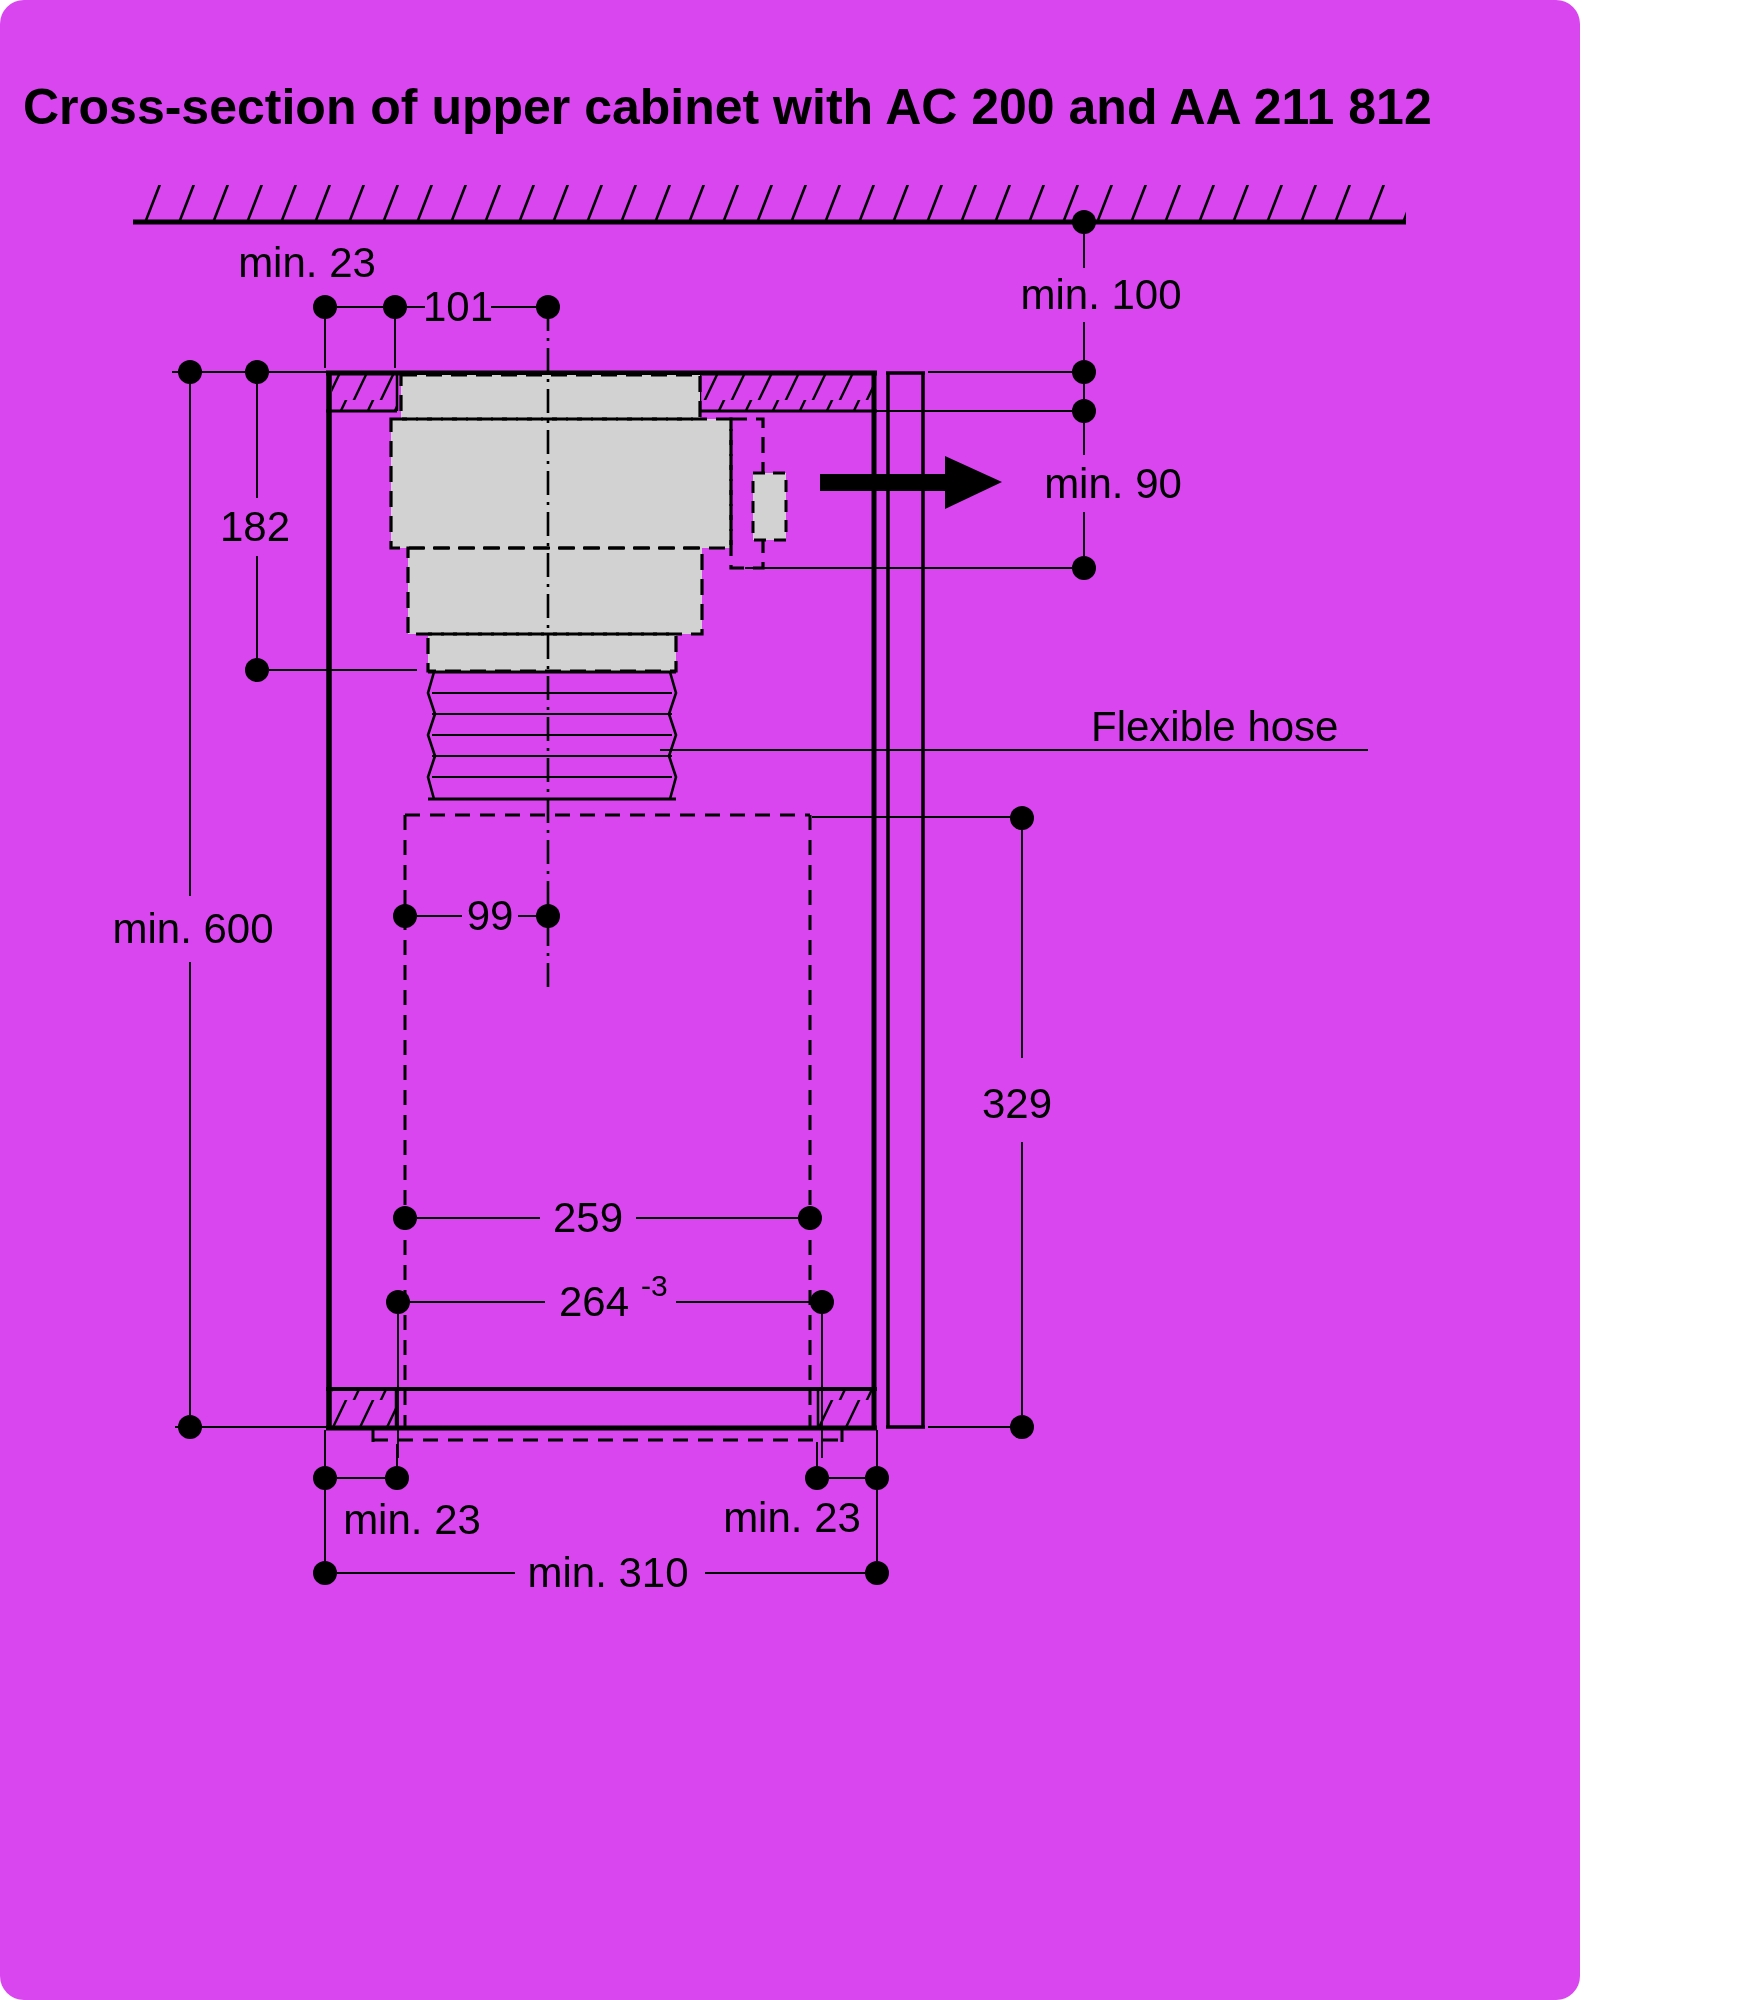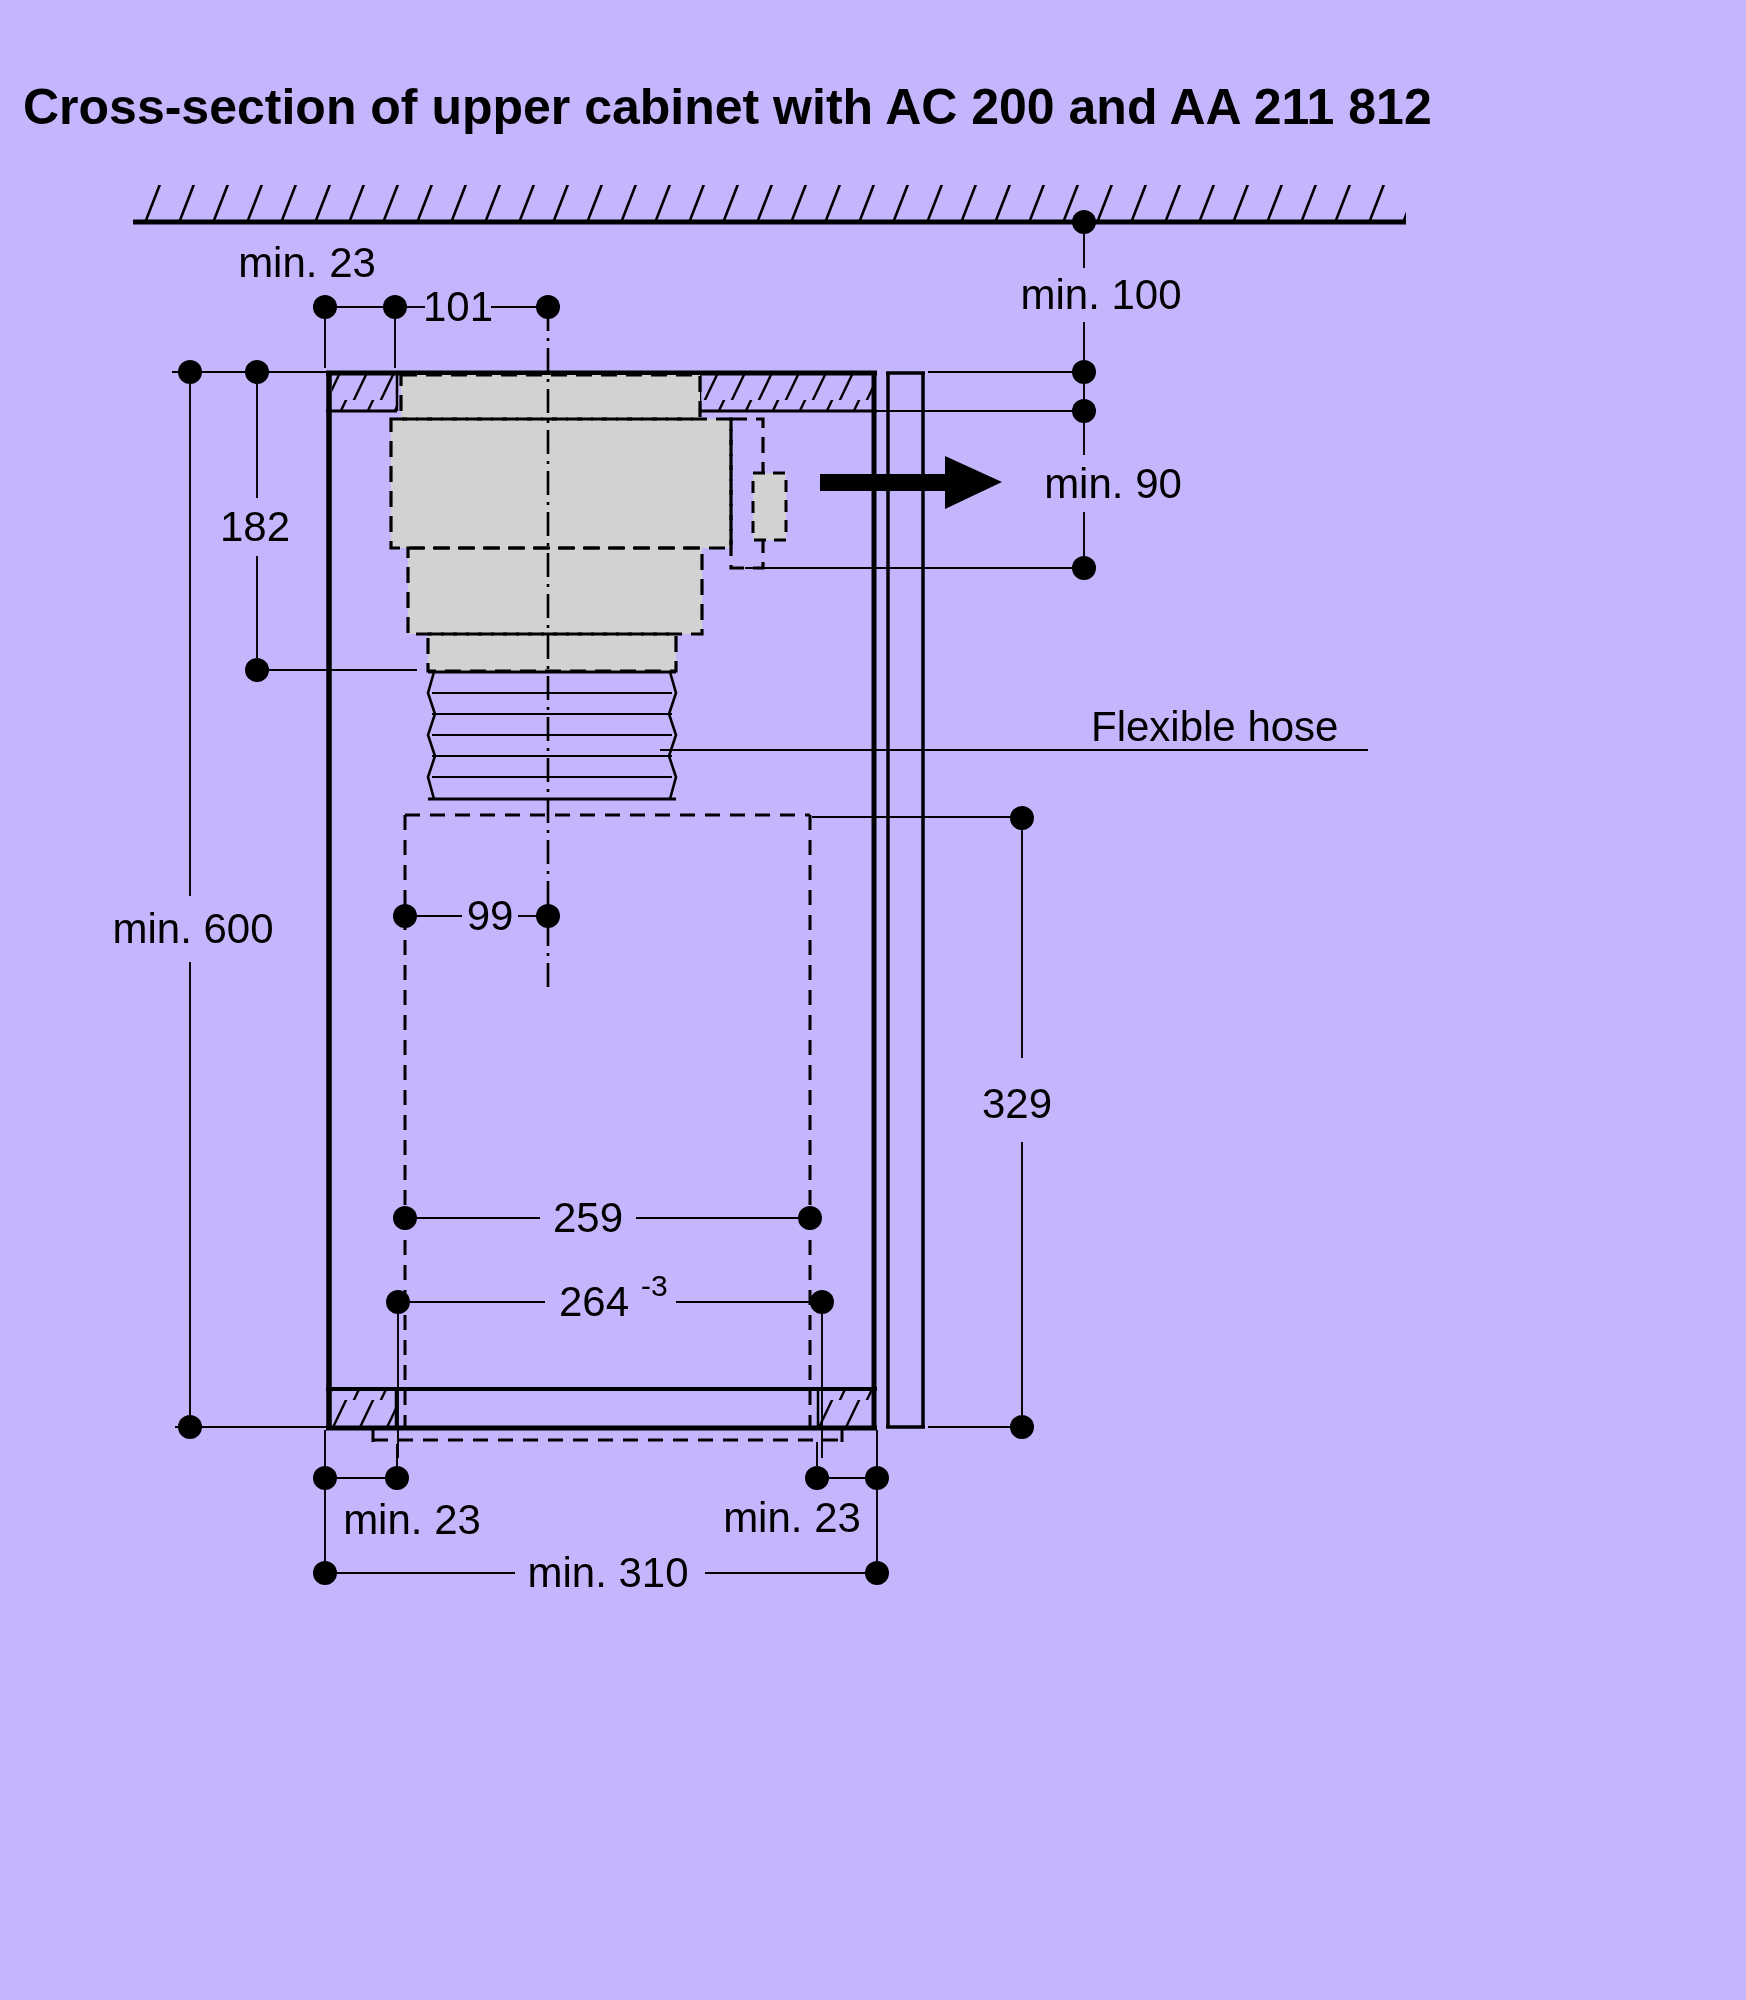--- a/index.html
+++ b/index.html
@@ -1,16 +1,16 @@
 <!DOCTYPE html>
 <html><head>
 <meta charset="utf-8">
 <style>
   html,body{margin:0;padding:0;background:#ffffff;}
-  .page{width:1746px;height:2000px;position:relative;background:#c4b5fd;}
+  .page{width:1580px;height:2000px;position:relative;background:#d946ef;border-radius:24px;}
   svg{display:block;}
   text{font-family:"Liberation Sans","DejaVu Sans",sans-serif;fill:#000;}
   .dim-label{font-size:42px;}
   .dim-label-sup{font-size:30px;}
   .title{font-size:50px;font-weight:bold;}
 </style>
 </head>
 <body>
 
 <div class="page">

